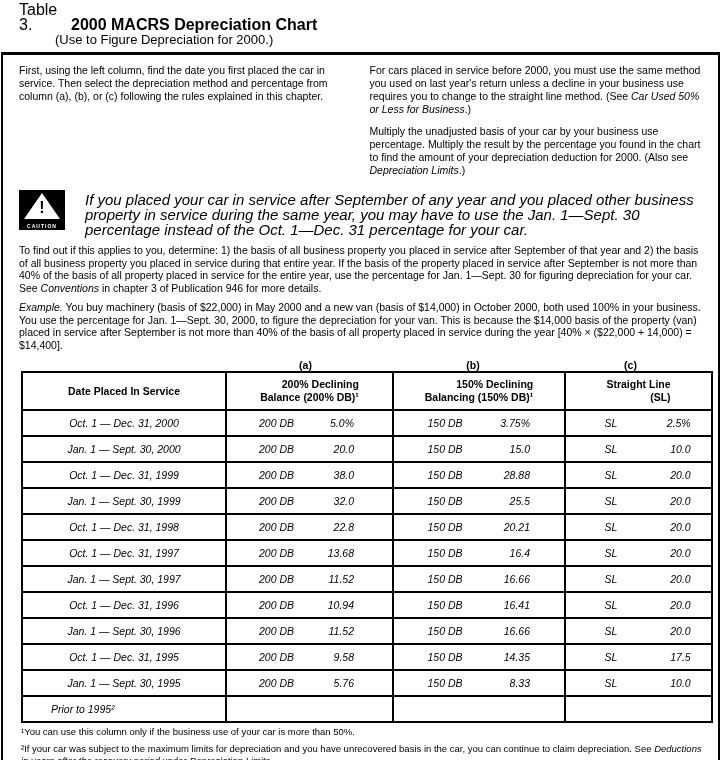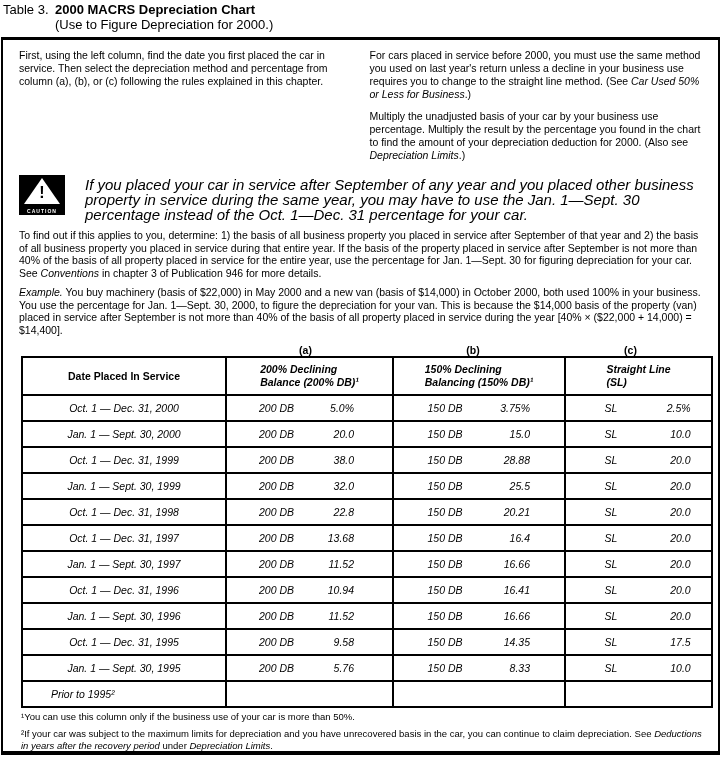--- a/index.html
+++ b/index.html
@@ -1,21 +1,21 @@
 <!DOCTYPE html>
 <html><head>
 <meta charset="utf-8">
 <style>
   html,body { margin:0; padding:0; background:#fff; }
   .page {
     position:relative; width:721px; height:760px; background:#fff; color:#000;
     font-family:"Liberation Sans", sans-serif; overflow:hidden;
   }
   .i { font-style:italic; }
-  .title { padding:2px 0 0 3px; font-size:13px; line-height:15px; }
+  .title { padding:2px 0 0 19px; font-size:16px; line-height:15px; }
   .t-prefix { display:inline-block; width:52px; }
   .t-main { font-weight:bold; }
   .subtitle { margin-left:55px; font-size:13px; line-height:15px; }
 
   .box {
     box-sizing:border-box; margin:5px 1px 0 1px; width:719px; height:718px;
     border:2px solid #000; border-top-width:3px; border-bottom-width:4px;
     padding:9px 16px 0 16px;
   }
 
@@ -36,21 +36,21 @@
 
   .bp { margin:7px 0 0 0; font-size:10.5px; line-height:12.5px; }
 
   .collabels { display:flex; width:682px; margin:8px 0 0 2px; font-weight:bold; font-size:10.5px; }
   .cl { text-align:center; }
   .w1 { width:202px; } .w2 { width:165px; } .w3 { width:170px; } .w4 { width:145px; }
 
   table.chart { width:682px; margin-left:2px; border-collapse:collapse; table-layout:fixed; }
   table.chart th, table.chart td { border:2px solid #000; padding:0; }
   table.chart th { height:36px; font-size:10.5px; font-weight:bold; text-align:center; vertical-align:middle; }
-  .hwrap { display:inline-block; text-align:left; line-height:13px;font-style:italic; }
+  .hwrap { display:inline-block; text-align:right; line-height:13px; }
   table.chart td { height:24px; font-size:10.5px; vertical-align:middle;font-style:italic; }
   td.date { text-align:center; }
   tbody tr:last-child td.date { text-align:left; padding-left:28px; }
   .mcell .m { display:inline-block; width:60%; text-align:center; }
   .mcell .v { display:inline-block; width:17%; text-align:right; }
   td.c3 .v { width:20%; }
   td.c4 .m { width:62%; } td.c4 .v { width:24%; }
 
   .fn { margin:3px 0 0 2px; font-size:9.5px; line-height:12px; }
   .fn.f2 { margin-top:5px; }

